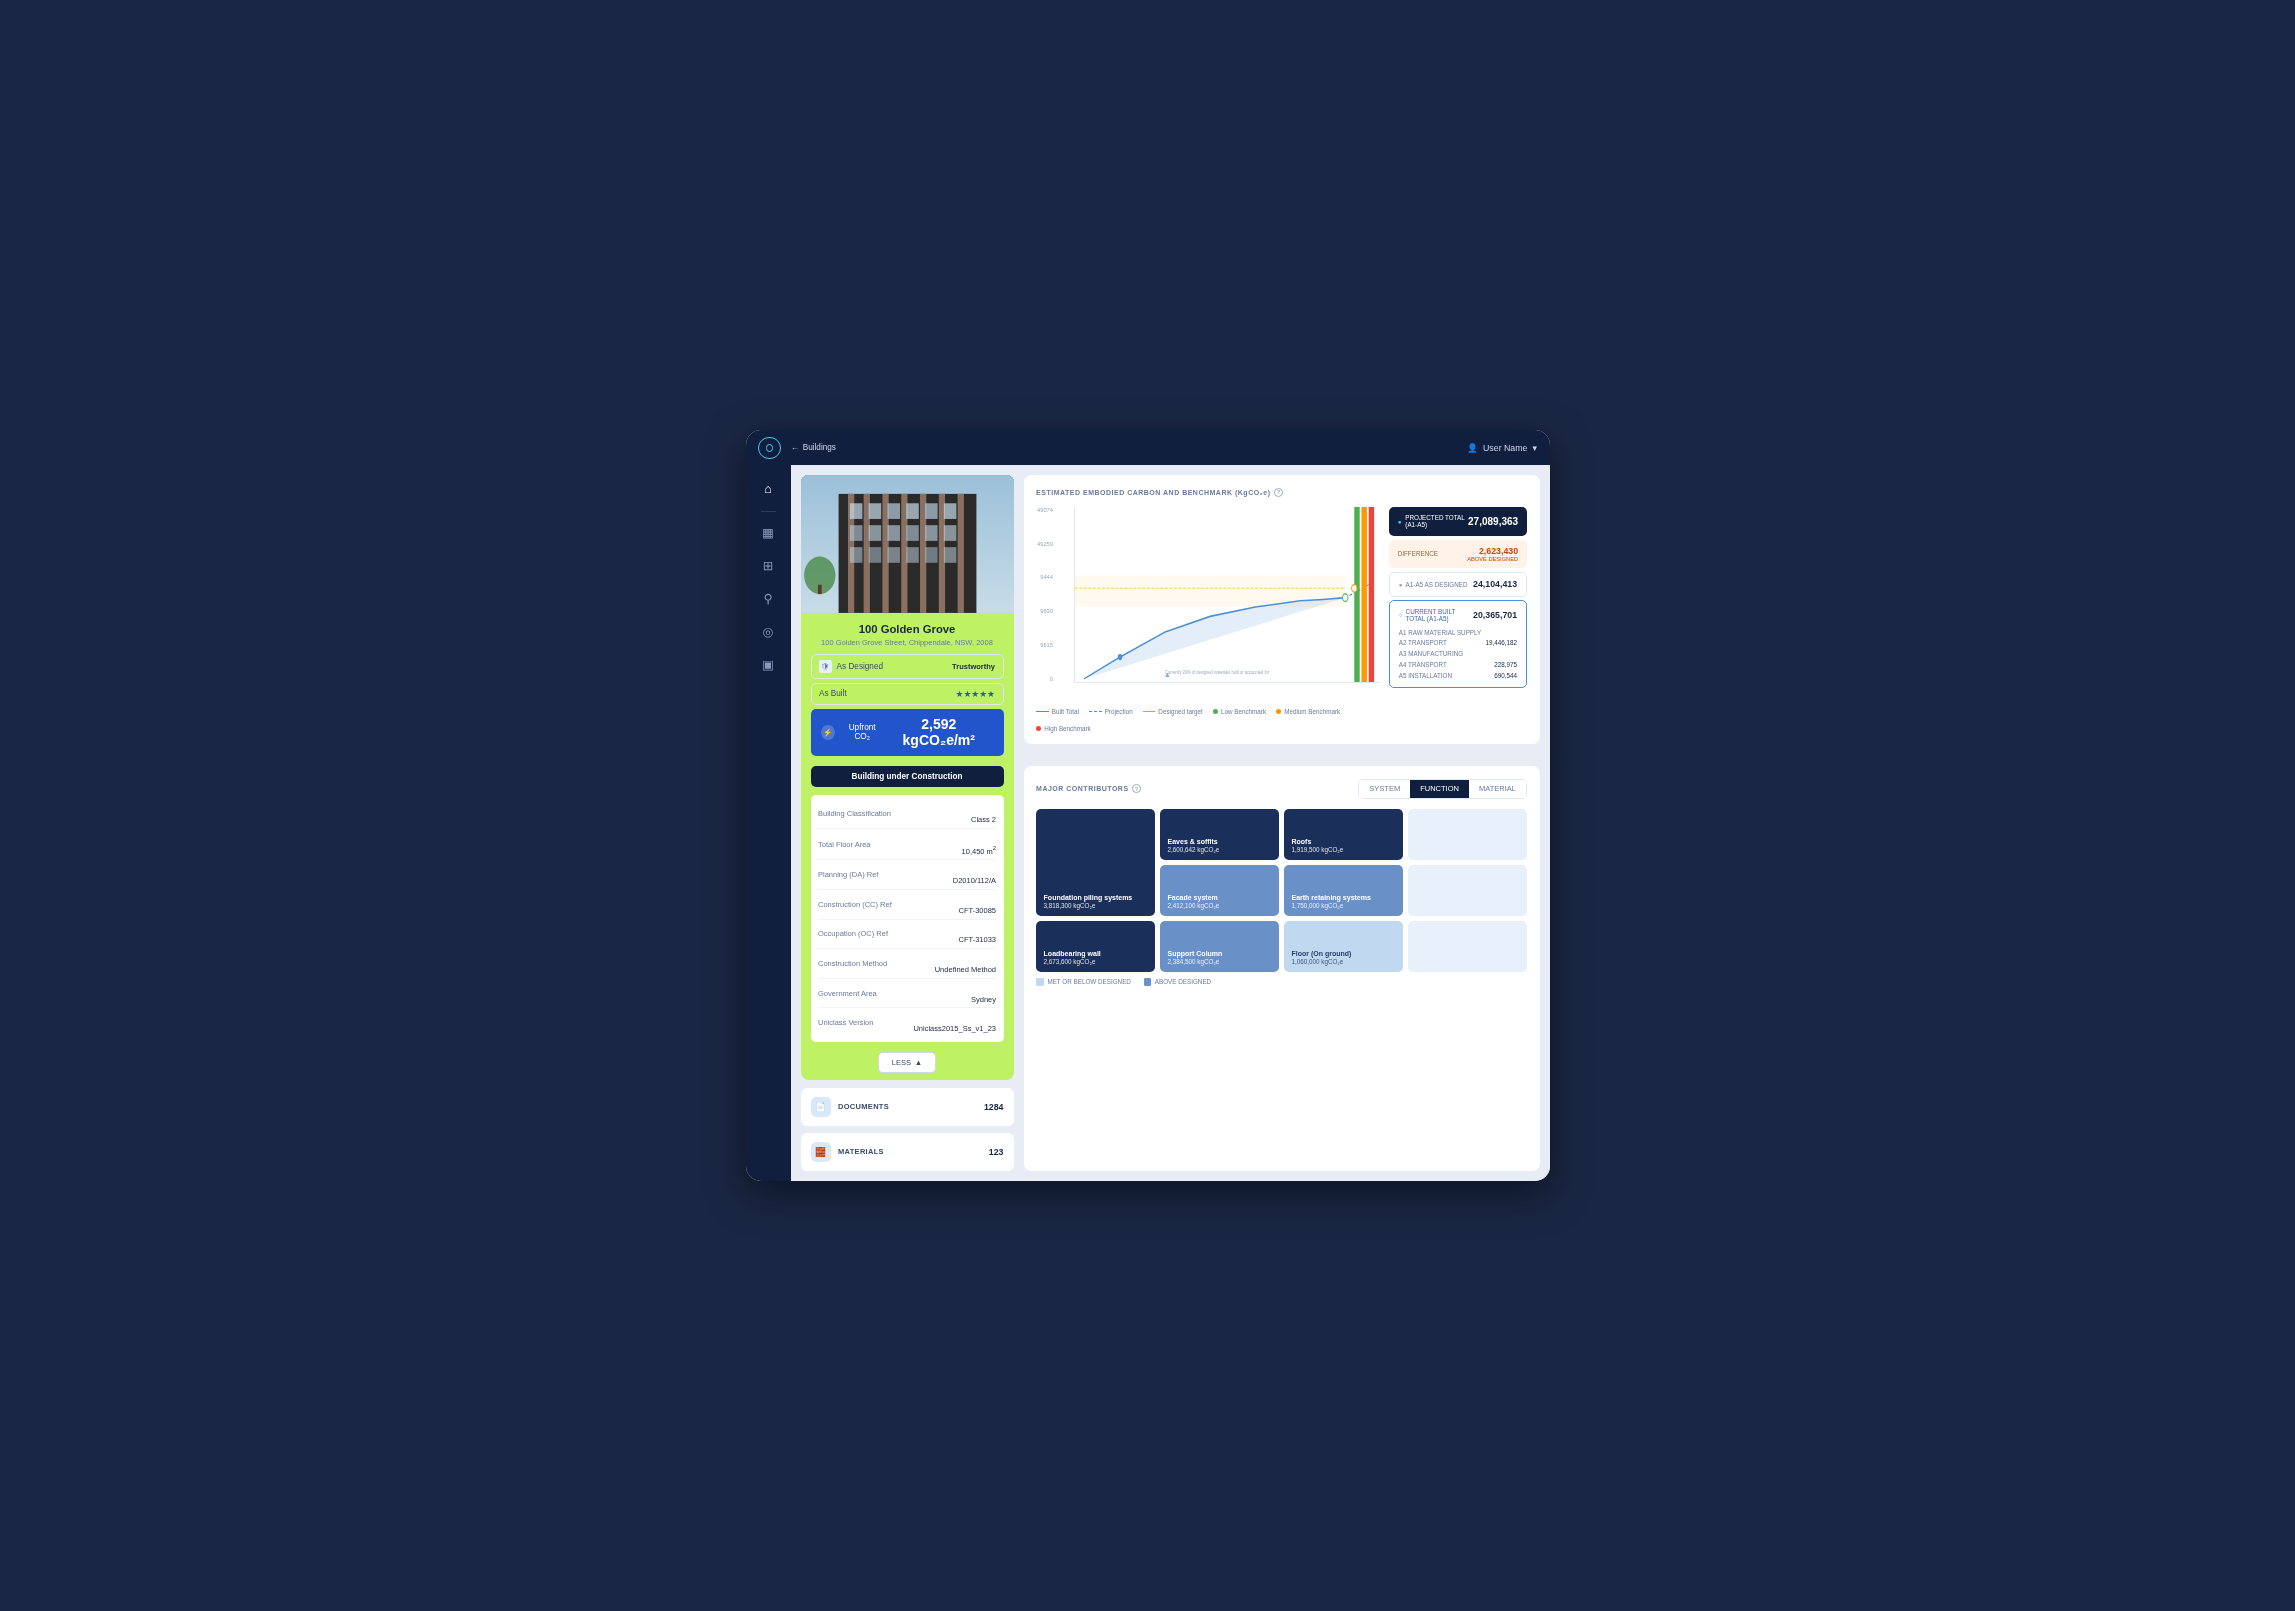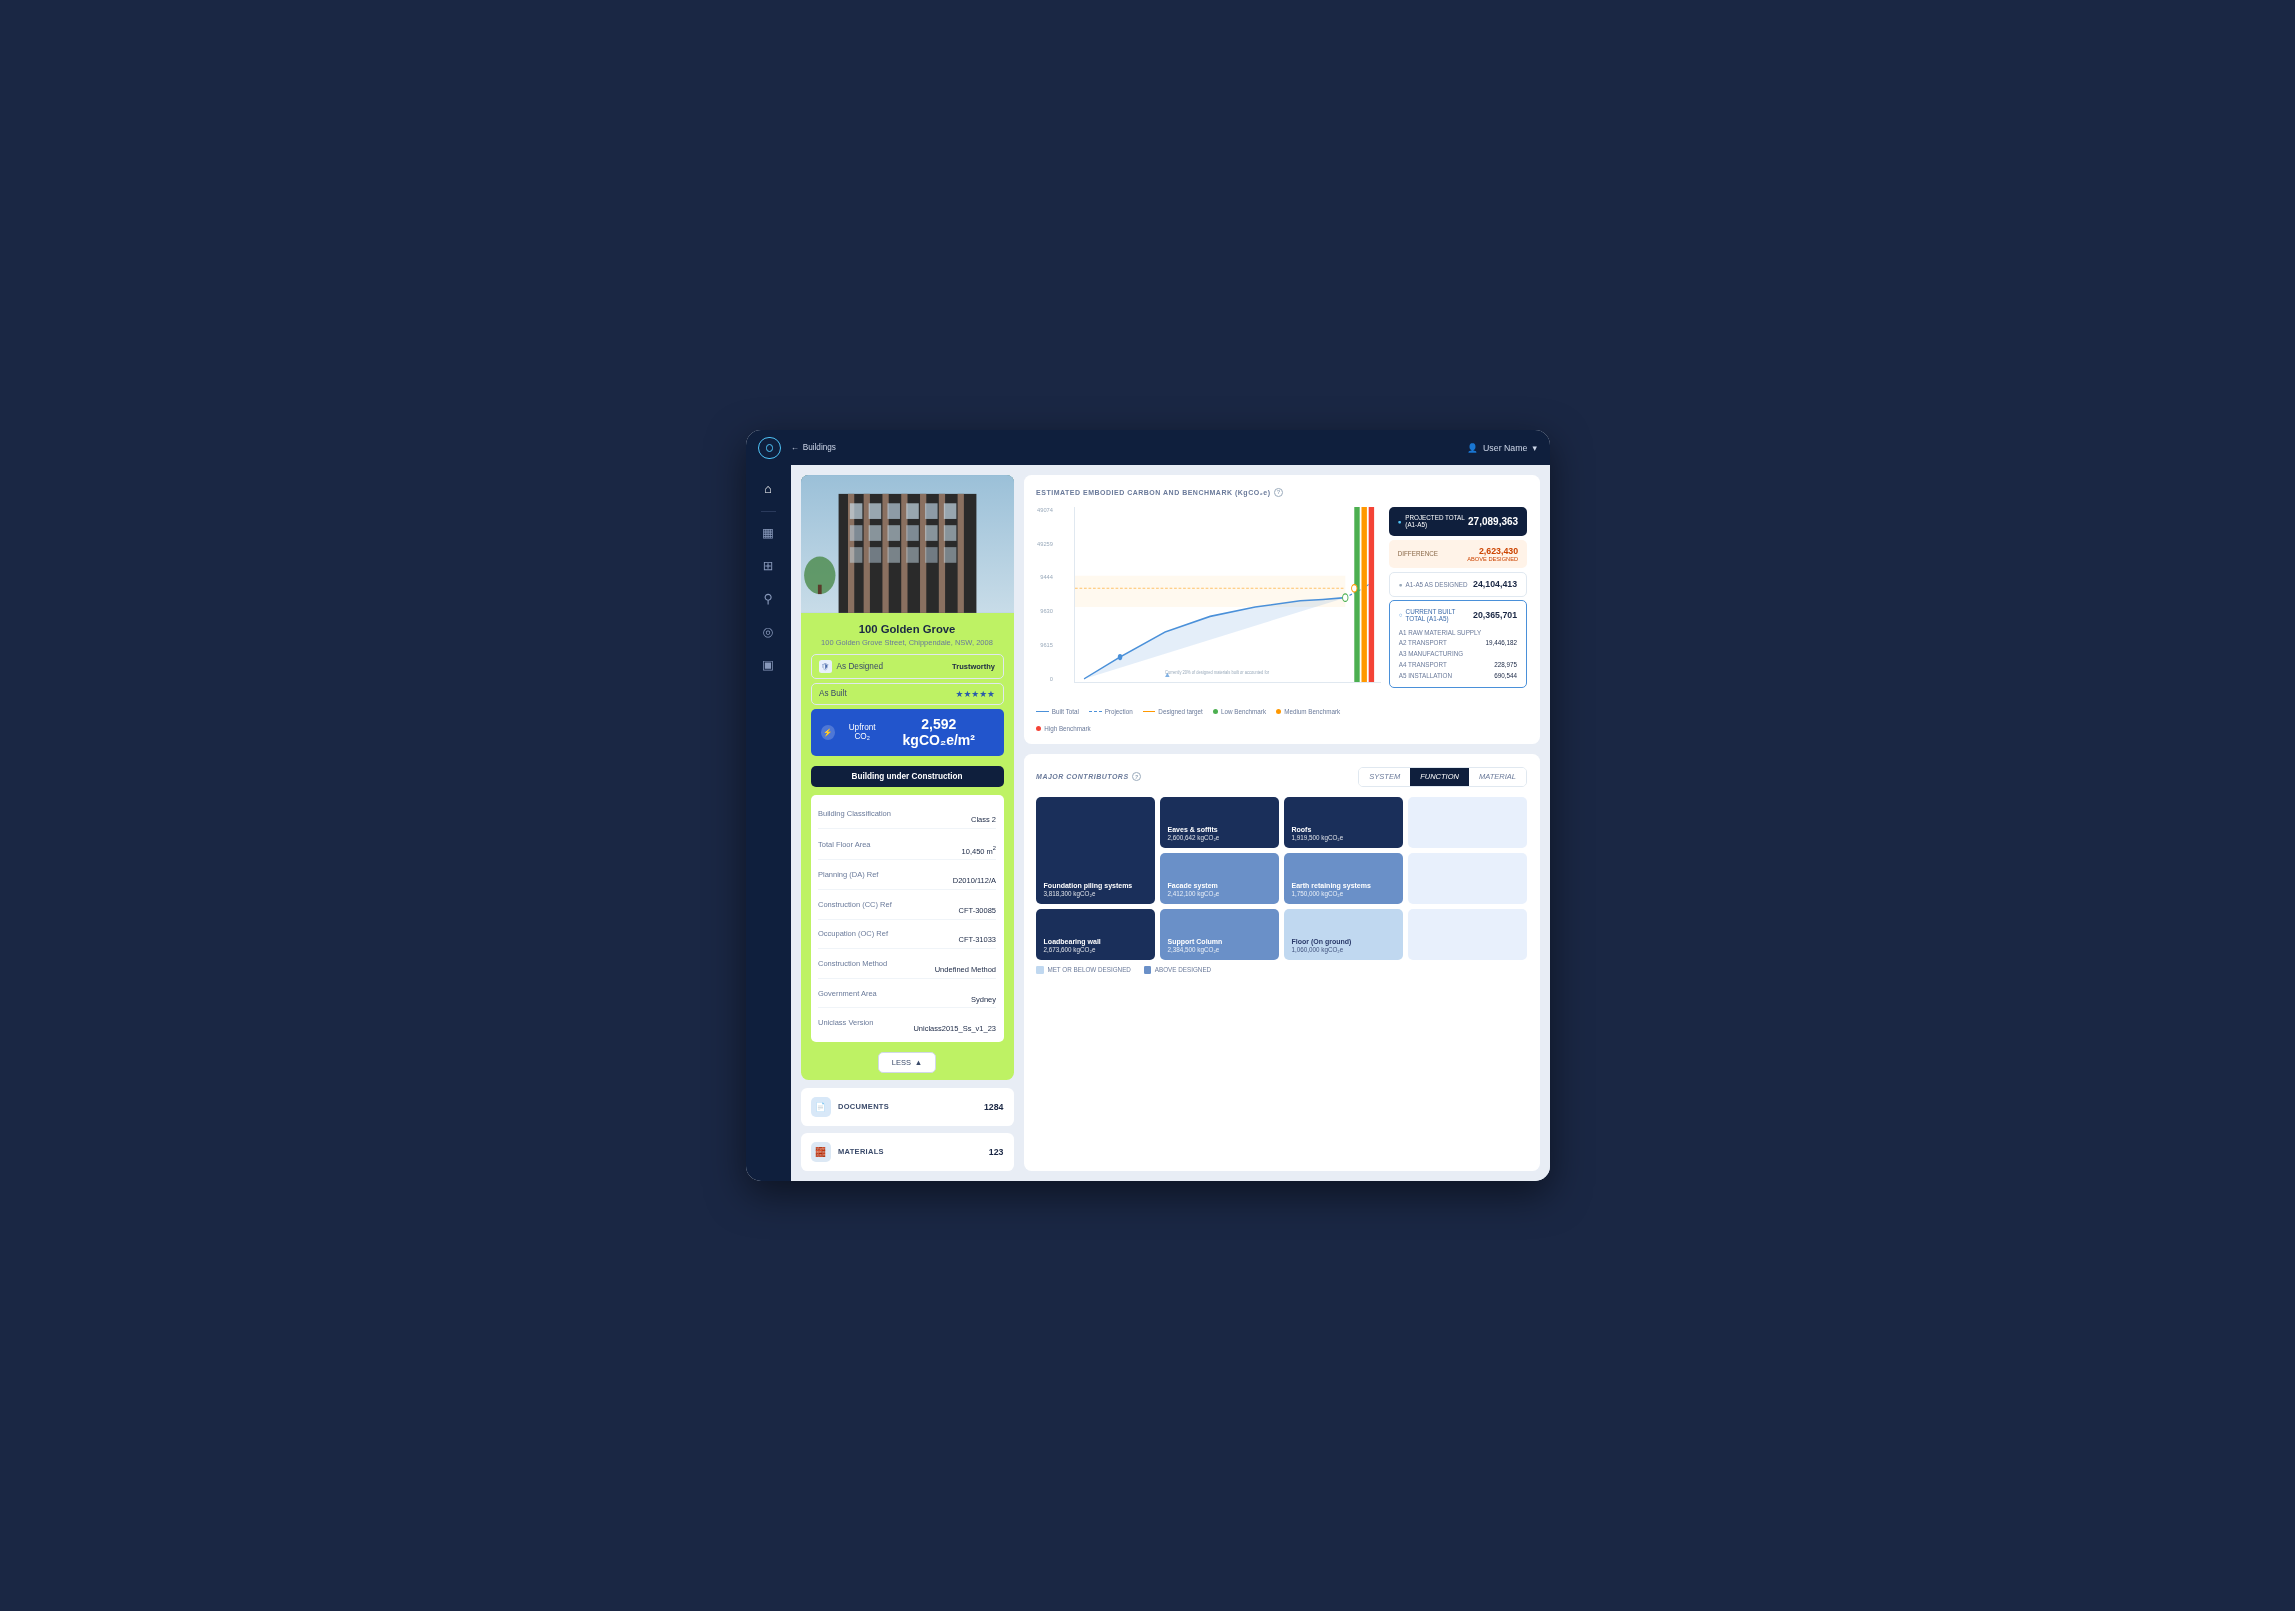--- a/index.html
+++ b/index.html
@@ -283,21 +283,21 @@
     .doc-count {
       font-size: 8.8px;
       font-weight: 700;
       color: #1a2744;
     }
     
     .right-panel {
       flex: 1;
       display: flex;
       flex-direction: column;
-      gap: 10px;
+      gap: 22px;
     }
     
     .chart-card {
       background: white;
       border-radius: 7.5px;
       padding: 12.6px;
     }
     .chart-title {
       font-size: 7px;
       font-weight: 600;
@@ -449,21 +449,20 @@
       background: white;
       border-radius: 7.5px;
       padding: 12.6px;
       flex: 1;
     }
     .contrib-header {
       display: flex;
       align-items: center;
       justify-content: space-between;
       margin-bottom: 10px;
-      font-style: italic;
     }
     .contrib-title {
       font-size: 7px;
       font-weight: 600;
       color: #6a7a9a;
       letter-spacing: 0.5px;
       display: flex;
       align-items: center;
       gap: 3.8px;
     }

